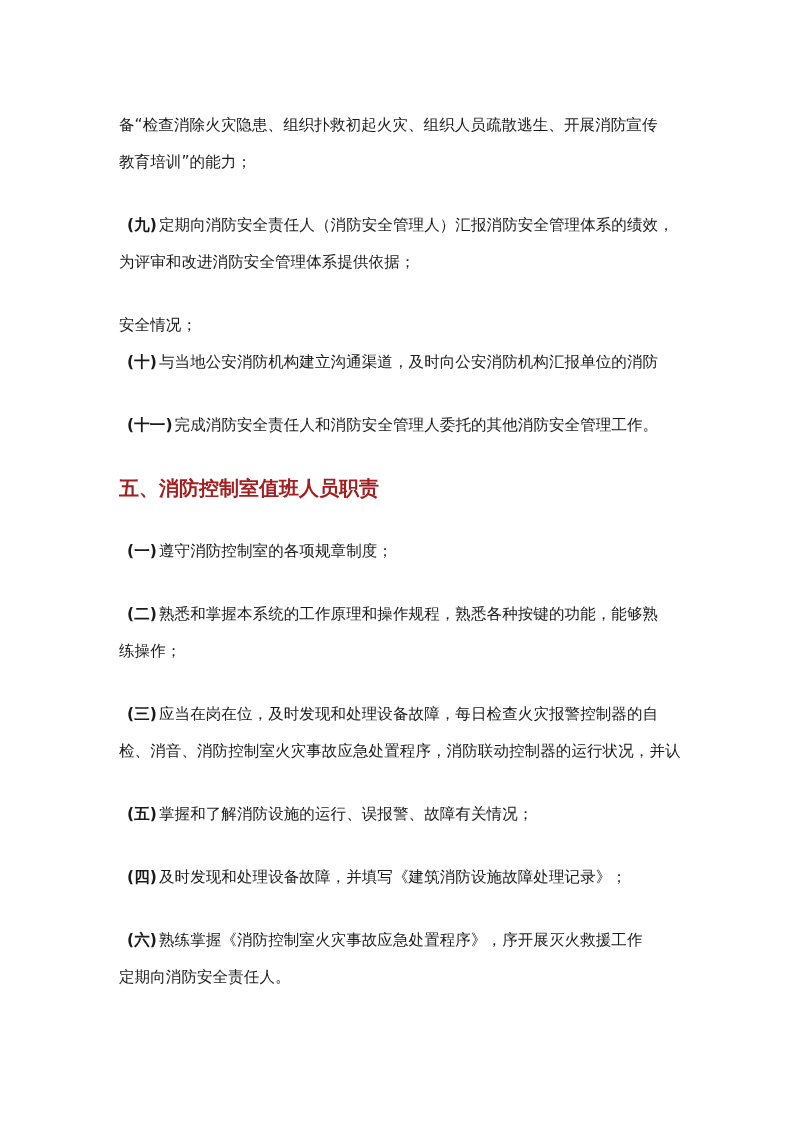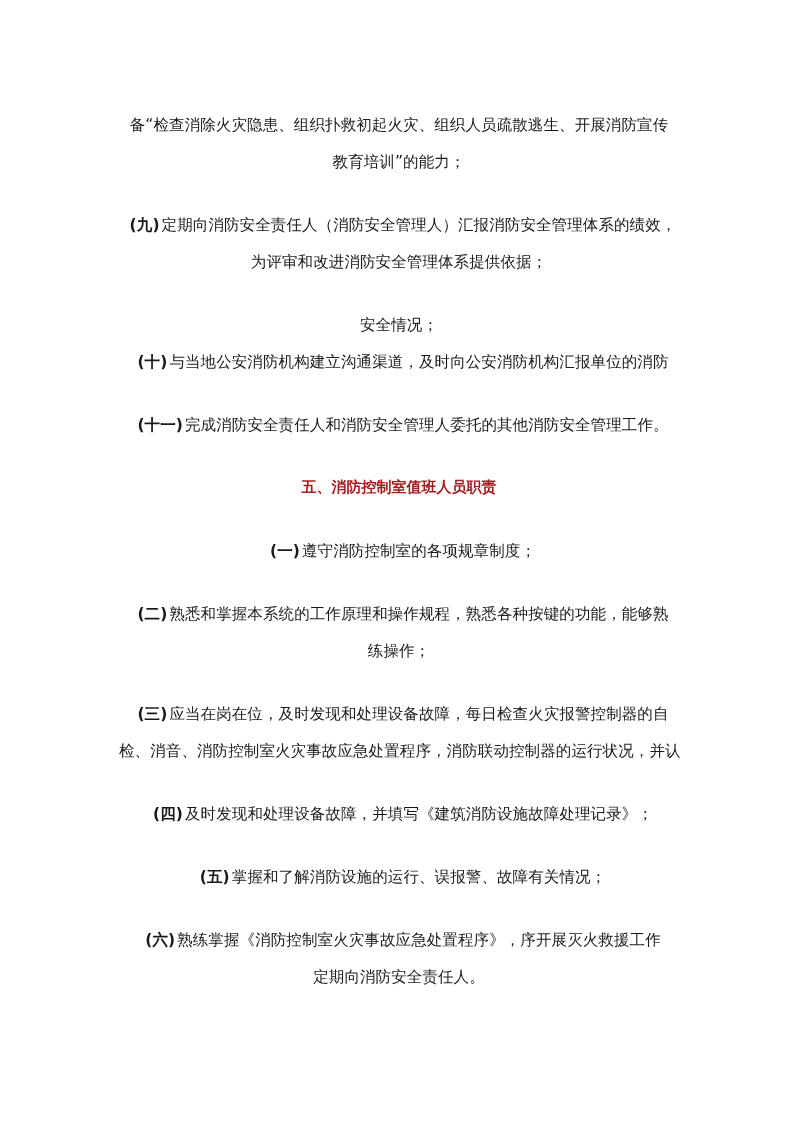--- a/index.html
+++ b/index.html
@@ -13,46 +13,44 @@
       position: relative;
       overflow: hidden;
       font-family: "DejaVu Sans", "Liberation Sans", sans-serif;
       color: #1a1a1a;
     }
     .page {
       position: absolute;
       left: 119px;
       top: 107px;
       width: 560px;
-      text-align: center;
     }
     .para {
       font-size: 15.5px;
       line-height: 37px;
       margin: 0 0 26px 0;
       white-space: nowrap;
       letter-spacing: 0.1px;
     }
     .para .line {
       display: block;
       height: 37px;
     }
     .label {
       font-weight: bold;
       margin-left: 8px;
       margin-right: 2px;
     }
     .heading {
-      font-size: 15px;
+      font-size: 20px;
       font-weight: bold;
       color: #a31f1f;
       line-height: 37px;
       margin: 0 0 26px 0;
       white-space: nowrap;
-      font-family: Liberation Mono, monospace;
     }
   </style>
 </head>
 <body>
 
 <div class="page">
 
   <div class="para">
     <span class="line">备“检查消除火灾隐患、组织扑救初起火灾、组织人员疏散逃生、开展消防宣传</span>
     <span class="line">教育培训”的能力；</span>
@@ -95,27 +93,27 @@
 
   <div class="para">
     <span class="line">
       <span class="label">(三)</span><span>应当在岗在位，及时发现和处理设备故障，每日检查火灾报警控制器的自</span>
     </span>
     <span class="line">检、消音、消防控制室火灾事故应急处置程序，消防联动控制器的运行状况，并认</span>
   </div>
 
   <div class="para">
     <span class="line">
-      <span class="label">(四)</span><span>及时发现和处理设备故障，并填写《建筑消防设施故障处理记录》；</span>
+      <span class="label">(五)</span><span>掌握和了解消防设施的运行、误报警、故障有关情况；</span>
     </span>
   </div>
 
   <div class="para">
     <span class="line">
-      <span class="label">(五)</span><span>掌握和了解消防设施的运行、误报警、故障有关情况；</span>
+      <span class="label">(四)</span><span>及时发现和处理设备故障，并填写《建筑消防设施故障处理记录》；</span>
     </span>
   </div>
 
   <div class="para">
     <span class="line">
       <span class="label">(六)</span><span>熟练掌握《消防控制室火灾事故应急处置程序》，序开展灭火救援工作</span>
     </span>
     <span class="line">定期向消防安全责任人。</span>
   </div>
 

